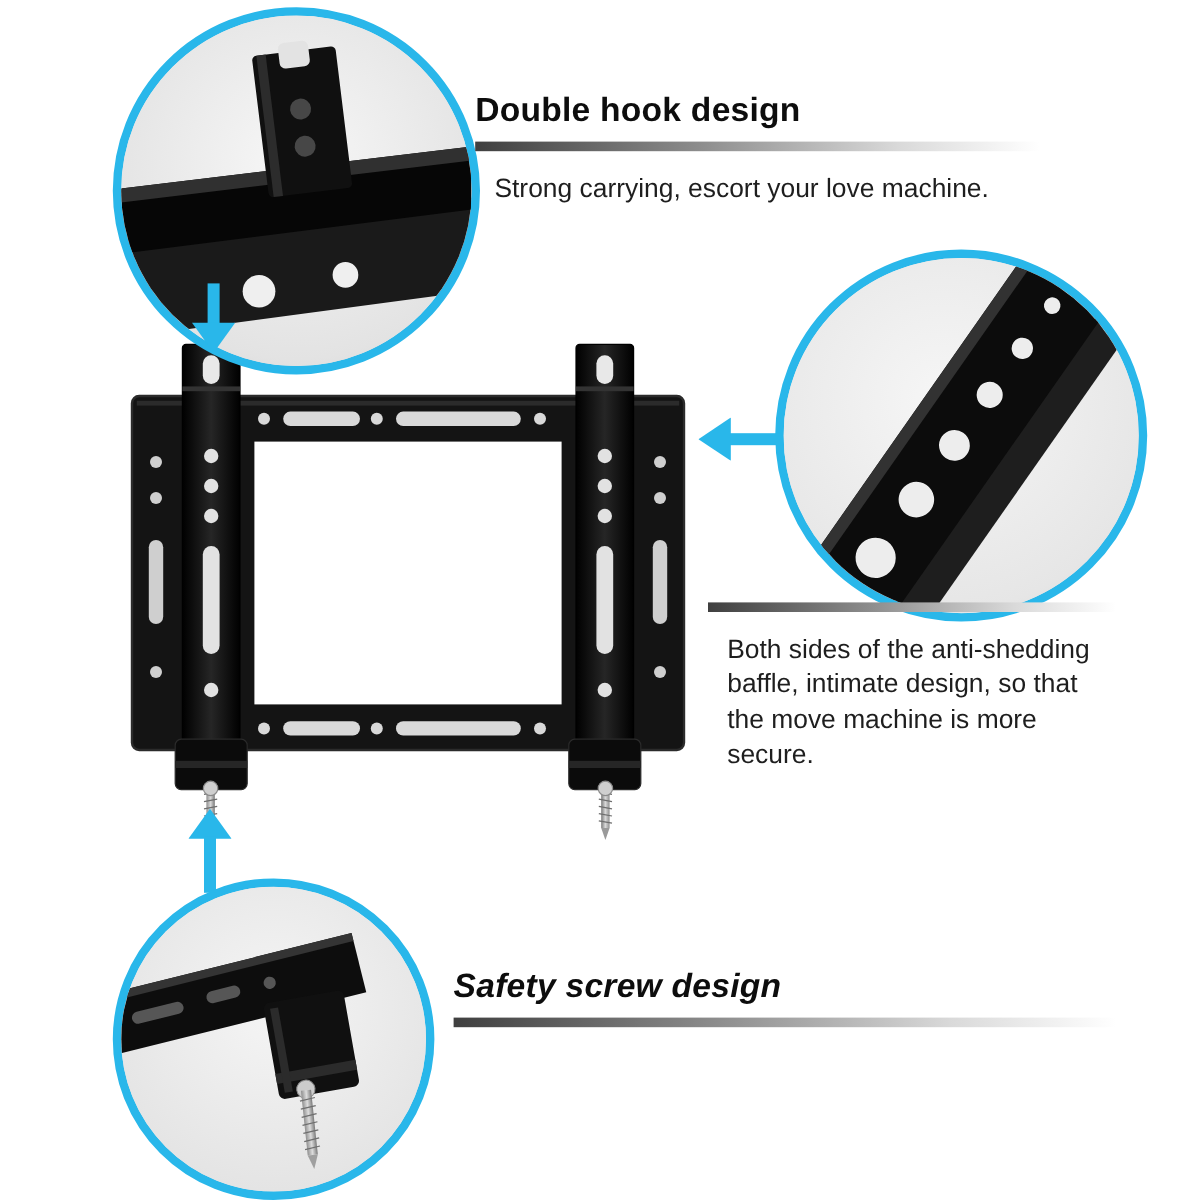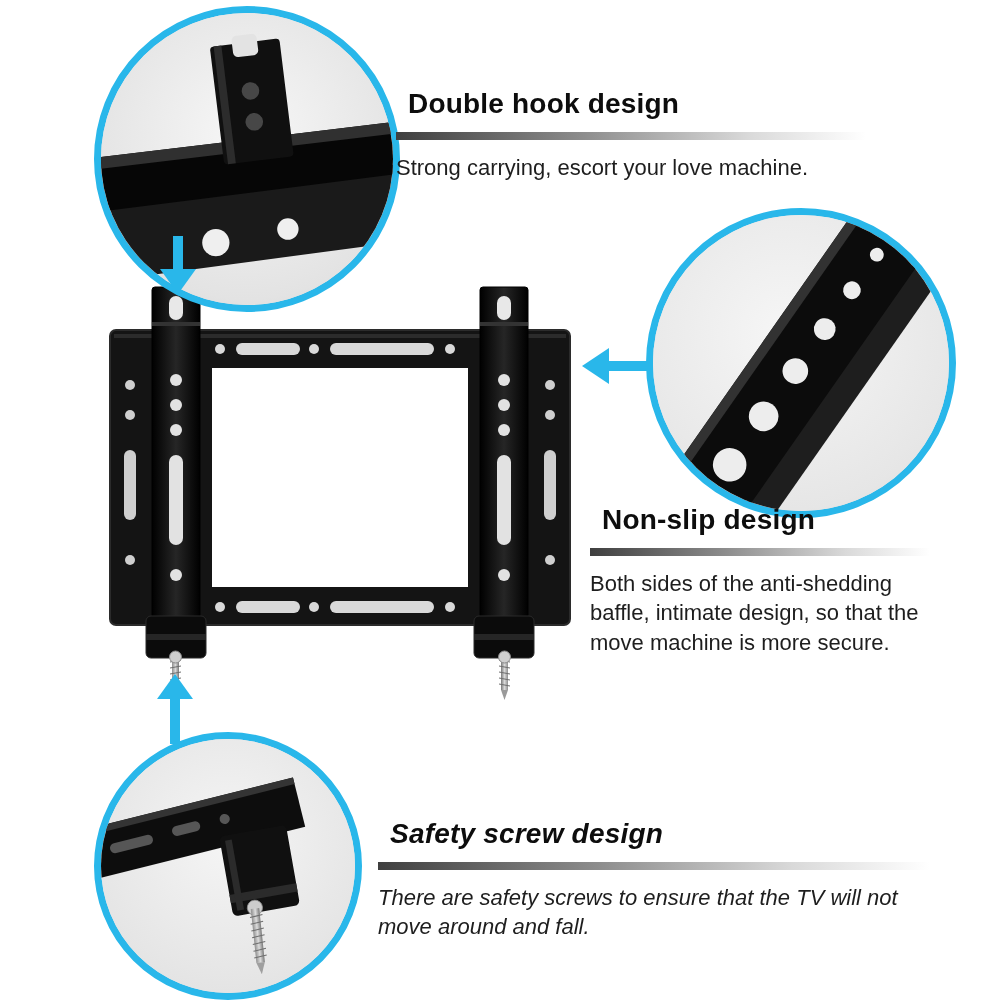--- a/index.html
+++ b/index.html
@@ -19,28 +19,28 @@
   
   .arrow{position:absolute;z-index:3;}
   #arrow-down{left:160px;top:236px;}
   #arrow-left{left:582px;top:348px;}
   #arrow-up{left:157px;top:674px;}
   
   #bracket{position:absolute;left:100px;top:280px;width:480px;height:425px;z-index:1;}
   
   .feature{position:absolute;z-index:4;}
   .feature h2{
-    margin:12px;font-size:28px;line-height:1.15;font-weight:700;color:#0d0d0d;
+    margin:0;font-size:28px;line-height:1.15;font-weight:700;color:#0d0d0d;
     letter-spacing:0.2px;
   }
   .feature .rule{
     height:8px;margin:10px 0 13px 0;
     background:linear-gradient(90deg,#3f3f3f 0%,#8d8d8d 40%,#d9d9d9 75%,#ffffff 100%);
   }
-  .feature p{margin:0;font-size:22px;line-height:1.33;color:#1e1e1e;}
+  .feature p{margin:16px;font-size:22px;line-height:1.33;color:#1e1e1e;}
   #feature-double-hook{left:396px;top:76px;width:480px;}
   #feature-double-hook .rule{width:470px;}
   #feature-non-slip{left:590px;top:492px;width:352px;}
   #feature-non-slip .rule{width:340px;}
   #feature-safety-screw{left:378px;top:806px;width:562px;font-style:italic;}
   #feature-safety-screw .rule{width:552px;}
 </style>
 </head>
 <body>
 
@@ -220,24 +220,22 @@
     <rect x="13" y="23" width="10" height="47" fill="#29b7ea"></rect>
   </svg>
 
   <section class="feature" id="feature-double-hook">
     <h2>Double hook design</h2>
     <div class="rule"></div>
     <p>Strong carrying, escort your love machine.</p>
   </section>
 
   <section class="feature" id="feature-non-slip">
-    <h2>Non-slip design</h2>
     <div class="rule"></div>
     <p>Both sides of the anti-shedding baffle, intimate design, so that the move machine is more secure.</p>
   </section>
 
   <section class="feature" id="feature-safety-screw">
     <h2>Safety screw design</h2>
     <div class="rule"></div>
-    <p>There are safety screws to ensure that the TV will not move around and fall.</p>
   </section>
 
 </div>
 
 </body></html>

